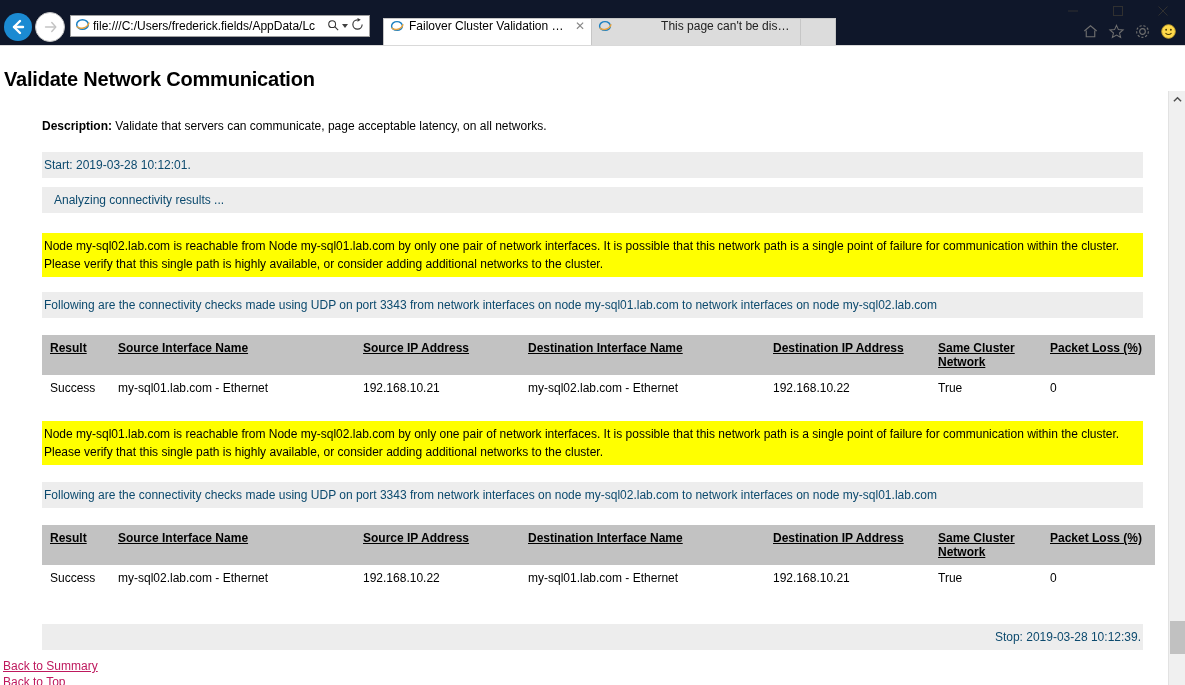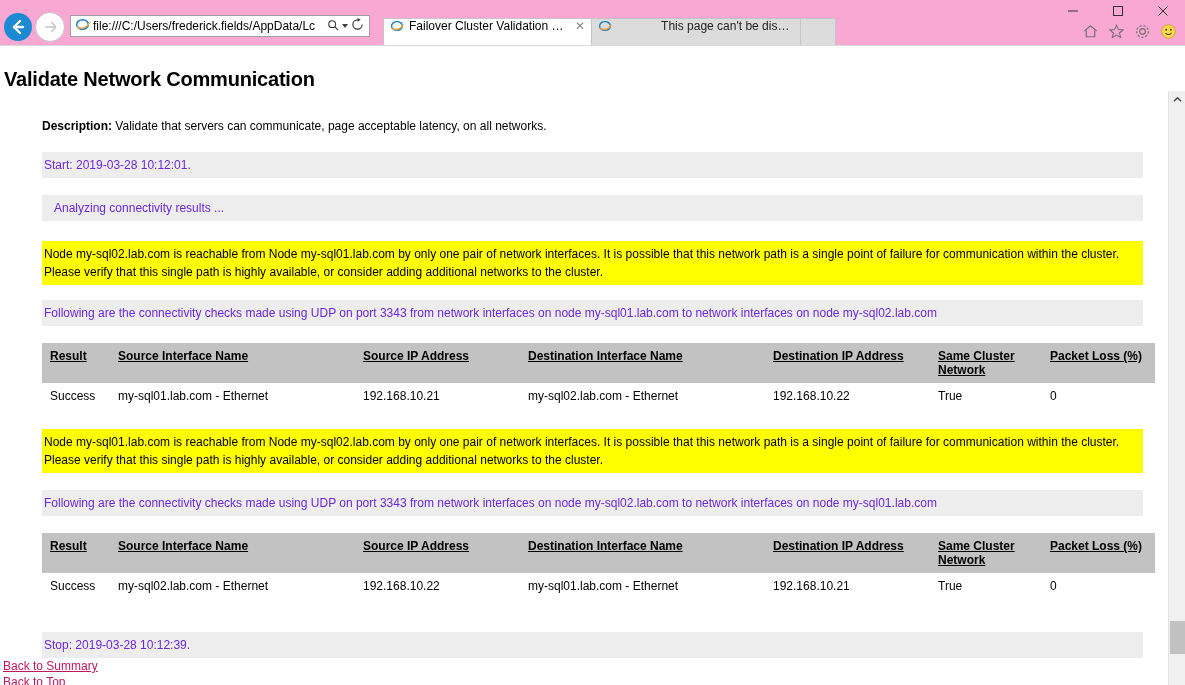--- a/index.html
+++ b/index.html
@@ -19,21 +19,21 @@
   
   .browser {
     width: 1185px;
     height: 685px;
     position: relative;
     background: #ffffff;
   }
   .chrome {
     position: relative;
     height: 45px;
-    background: #f9a8d4;
+    background: #0f172a;
     border-bottom: 1px solid #d9d9d9;
   }
   .win-controls {
     position: absolute;
     top: 0;
     right: 0;
     height: 22px;
     display: flex;
   }
   .win-btn {
@@ -188,30 +188,30 @@
   .desc {
     margin: 28px 0 0 42px;
     font-size: 12px;
   }
   .desc b { font-weight: bold; }
 
   .band {
     margin-left: 42px;
     margin-right: 25px;
     background: #ededed;
-    color: #6d28d9;
+    color: #0c4a6e;
     font-size: 12px;
     padding: 6px 2px 6px 2px;
     box-sizing: border-box;
   }
   .band-start { margin-top: 19px; }
-  .band-analyze { margin-top: 17px; padding-left: 12px; }
+  .band-analyze { margin-top: 9px; padding-left: 12px; }
   .band-note { margin-top: 15px; }
   .band-note2 { margin-top: 17px; }
-  .band-stop { margin-top: 33px; }
+  .band-stop { margin-top: 33px; text-align: right; }
 
   .warn {
     margin-left: 42px;
     margin-right: 25px;
     background: #ffff00;
     color: #000000;
     font-size: 12px;
     line-height: 18px;
     padding: 4px 2px 4px 2px;
     box-sizing: border-box;

